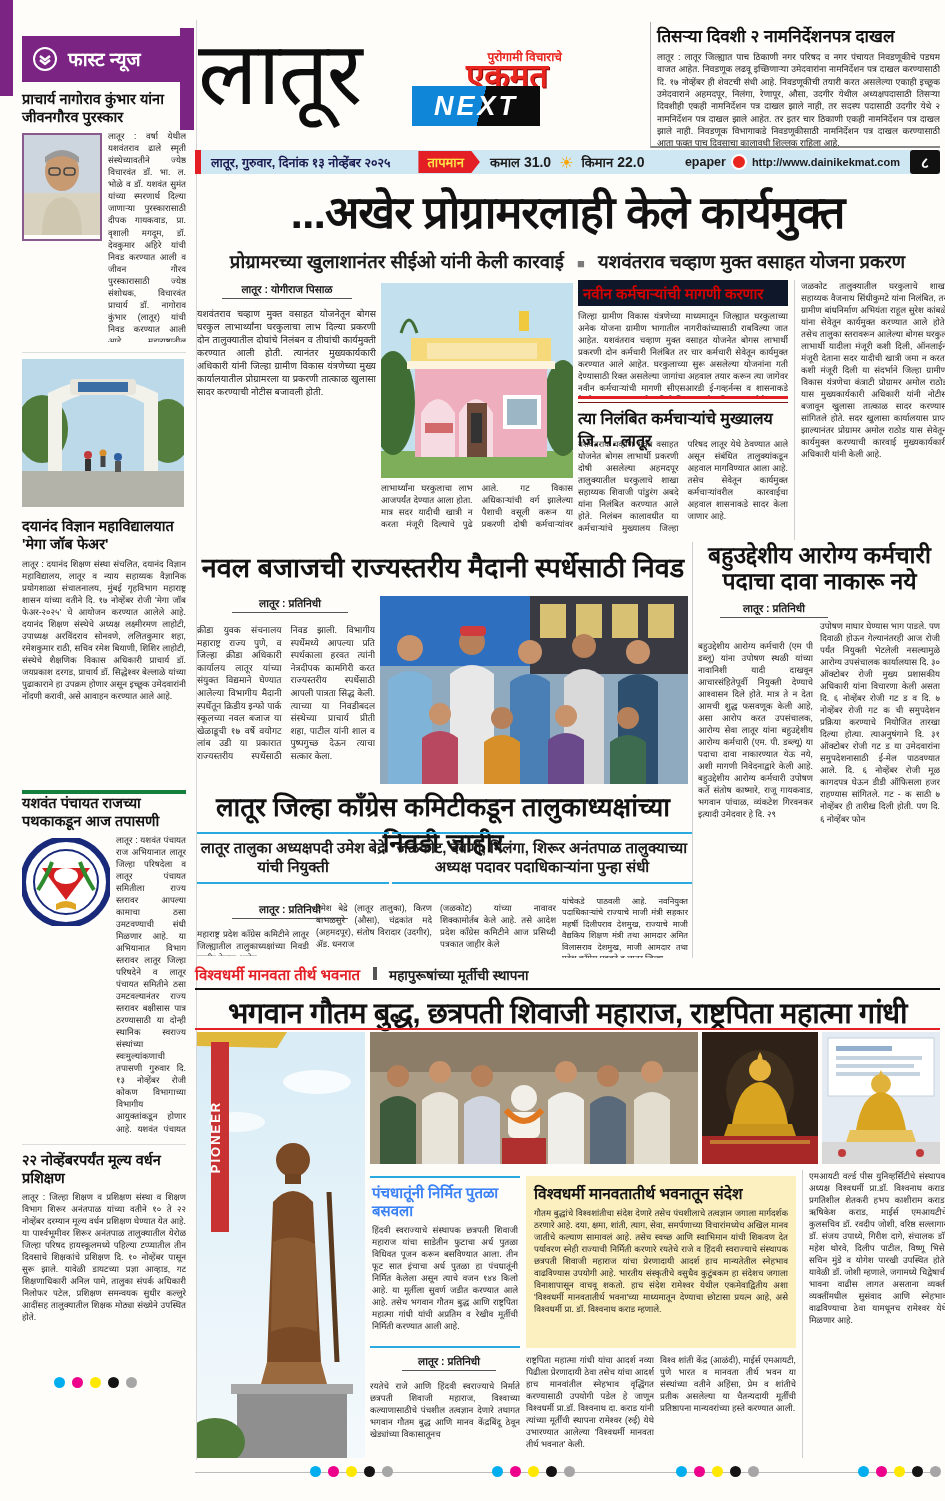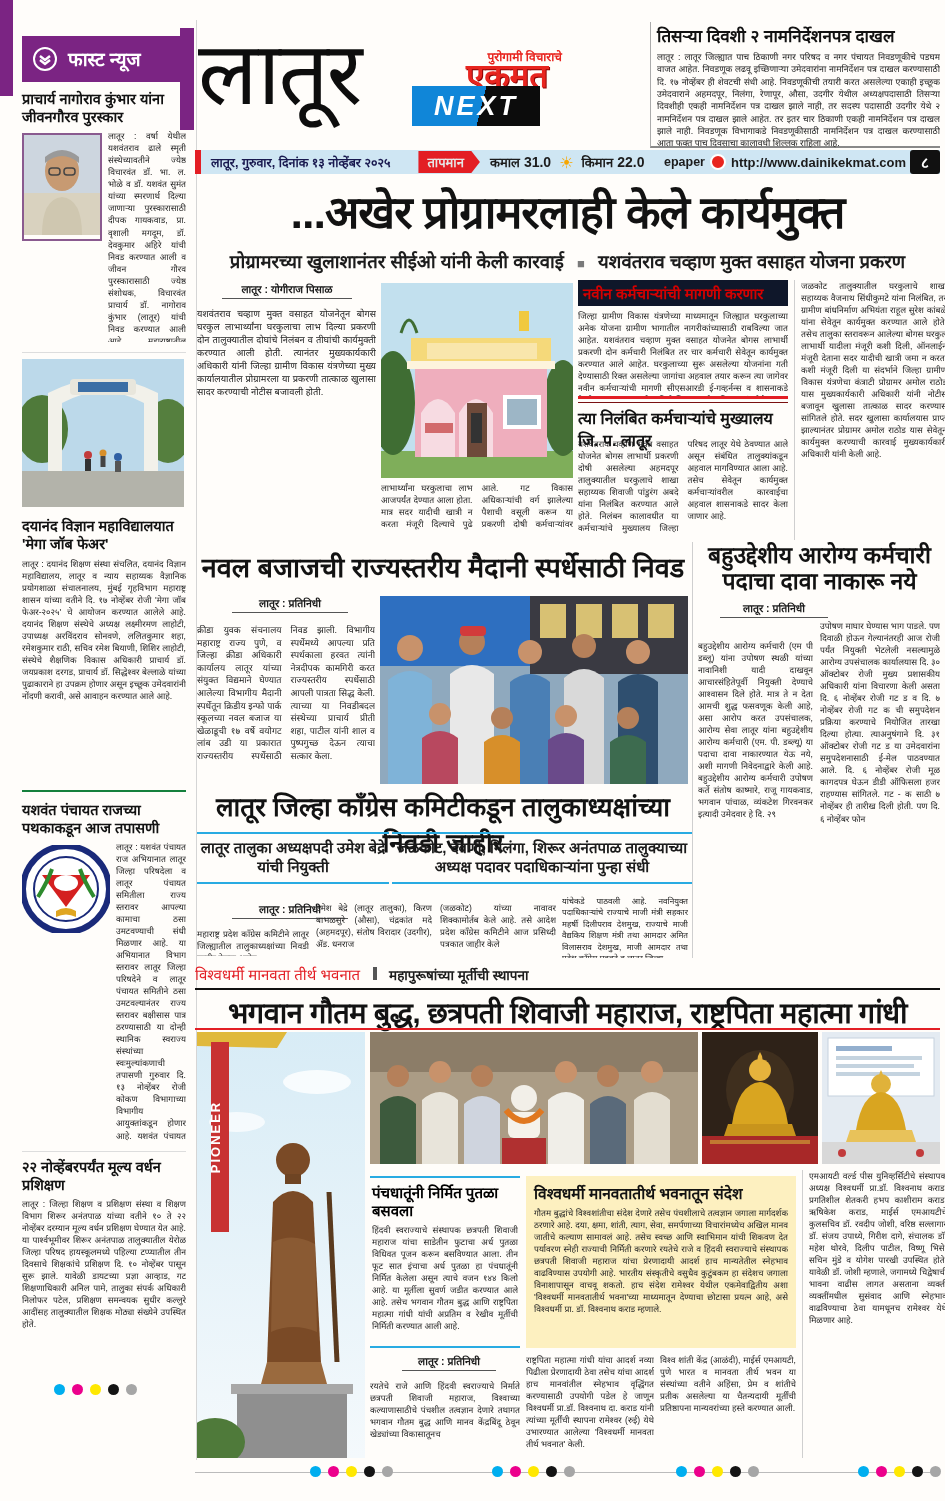--- a/index.html
+++ b/index.html
@@ -71,21 +71,21 @@
             <circle cx="96" cy="98" r="4" fill="#2f5fa3"></circle>
             <rect x="93" y="102" width="6" height="11" fill="#555"></rect>
             <circle cx="81" cy="94" r="3.5" fill="#d78f2a"></circle>
             <rect x="78.5" y="97" width="5" height="11" fill="#444"></rect>
           </svg>
       </div>
       <h4 style="font-size:14.5px;line-height:1.25;margin:6px 0 4px">दयानंद विज्ञान महाविद्यालयात 'मेगा जॉब फेअर'</h4>
       <div class="jt" style="height:222px">लातूर : दयानंद शिक्षण संस्था संचलित, दयानंद विज्ञान महाविद्यालय, लातूर व न्याय सहाय्यक वैज्ञानिक प्रयोगशाळा संचालनालय, मुंबई गृहविभाग महाराष्ट्र शासन यांच्या वतीने दि. १७ नोव्हेंबर रोजी 'मेगा जॉब फेअर-२०२५' चे आयोजन करण्यात आलेले आहे. दयानंद शिक्षण संस्थेचे अध्यक्ष लक्ष्मीरमण लाहोटी, उपाध्यक्ष अरविंदराव सोनवणे, ललितकुमार शहा, रमेशकुमार राठी, सचिव रमेश बियाणी, शिशिर लाहोटी, संस्थेचे शैक्षणिक विकास अधिकारी प्राचार्य डॉ. जयप्रकाश दरगड, प्राचार्य डॉ. सिद्धेश्वर बेल्लाळे यांच्या पुढाकाराने हा उपक्रम होणार असून इच्छूक उमेदवारांनी नोंदणी करावी, असे आवाहन करण्यात आले आहे.</div>
     </div>
 
-    <div style="margin:10px 6px 0 8px;border-top:2px solid #15803d;padding-top:9px">
+    <div style="margin:10px 6px 0 8px;border-top:4px solid #15803d;padding-top:0">
       <h4 style="font-size:14.5px;line-height:1.25;margin-bottom:4px">यशवंत पंचायत राजच्या पथकाकडून आज तपासणी</h4>
       <div style="float:left;margin:4px 6px 2px 0">
         <svg width="88" height="88" viewBox="0 0 88 88">
             <circle cx="44" cy="44" r="43" fill="#fff" stroke="#1a2a7a" stroke-width="6"></circle>
             <circle cx="44" cy="44" r="32" fill="#fff" stroke="#1a2a7a" stroke-width="2"></circle>
             <path d="M20 30 L68 30 L44 62 Z" fill="#d42020"></path>
             <ellipse cx="44" cy="38" rx="12" ry="8" fill="#fff"></ellipse>
             <path d="M16 52 Q26 36 30 24" stroke="#2e8b2e" stroke-width="4" fill="none"></path>
             <path d="M72 52 Q62 36 58 24" stroke="#2e8b2e" stroke-width="4" fill="none"></path>
             <path d="M34 66 Q44 60 54 66 L54 72 Q44 67 34 72 Z" fill="#e0a621"></path>
@@ -117,30 +117,30 @@
   </div>
 
   <div class="abs" style="left:650px;top:22px;width:290px;height:126px;border-left:1px solid #aaa;border-bottom:2px solid #888;padding-left:6px;box-sizing:border-box">
     <h3 style="font-size:17px;margin:2px 0 4px">तिसऱ्या दिवशी २ नामनिर्देशनपत्र दाखल</h3>
     <div class="jt" style="font-size:8.8px;height:98px">लातूर : लातूर जिल्ह्यात पाच ठिकाणी नगर परिषद व नगर पंचायत निवडणूकीचे पडघम वाजत आहेत. निवडणूक लढवू इच्छिणाऱ्या उमेदवारांना नामनिर्देशन पत्र दाखल करण्यासाठी दि. १७ नोव्हेंबर ही शेवटची संधी आहे. निवडणूकीची तयारी करत असलेल्या एकाही इच्छूक उमेदवाराने अहमदपूर, निलंगा, रेणापूर, औसा, उदगीर येथील अध्यक्षपदासाठी तिसऱ्या दिवशीही एकही नामनिर्देशन पत्र दाखल झाले नाही, तर सदस्य पदासाठी उदगीर येथे २ नामनिर्देशन पत्र दाखल झाले आहेत. तर इतर चार ठिकाणी एकही नामनिर्देशन पत्र दाखल झाले नाही. निवडणूक विभागाकडे निवडणूकीसाठी नामनिर्देशन पत्र दाखल करण्यासाठी आता फक्त पाच दिवसाचा कालावधी शिल्लक राहिला आहे.</div>
   </div>
 
   <div class="abs" style="left:195px;top:150px;width:745px;height:24px;background:#cfe6f3;display:flex;align-items:center">
     <div style="width:6px;height:24px;background:#e31e24"></div>
     <span style="font-size:12.5px;font-weight:700;color:#19194f;margin-left:10px">लातूर, गुरुवार, दिनांक १३ नोव्हेंबर २०२५</span>
-    <span style="margin-left:28px;background:#e31e24;color:#e5e5e5;font-weight:800;font-size:13px;padding:2px 16px 2px 9px;clip-path:polygon(0 0,86% 0,100% 50%,86% 100%,0 100%)">तापमान</span>
+    <span style="margin-left:28px;background:#e31e24;color:#fde047;font-weight:800;font-size:13px;padding:2px 16px 2px 9px;clip-path:polygon(0 0,86% 0,100% 50%,86% 100%,0 100%)">तापमान</span>
     <span style="font-size:13px;font-weight:700;margin-left:10px">कमाल</span>
     <span style="font-size:14px;font-weight:800;margin-left:4px">31.0</span>
     <span style="color:#f7a600;font-size:16px;margin:0 8px">☀</span>
     <span style="font-size:13px;font-weight:700">किमान</span>
     <span style="font-size:14px;font-weight:800;margin-left:4px">22.0</span>
     <span style="flex:1"></span>
     <span style="font-size:12.5px;font-weight:600;margin-right:5px">epaper</span>
     <span style="width:12px;height:12px;border-radius:50%;background:#e8251f;display:inline-block;margin-right:5px;border:2px solid #fff"></span>
-    <span style="font-size:13px;font-weight:800;margin-right:4px">http://www.dainikekmat.com</span>
+    <span style="font-size:11px;font-weight:800;margin-right:10px">http://www.dainikekmat.com</span>
     <span style="background:#111;color:#fff;font-weight:800;font-size:15px;width:30px;height:24px;display:flex;align-items:center;justify-content:center;border-radius:3px">८</span>
   </div>
 
   <h1 class="abs" style="left:195px;top:180px;width:745px;text-align:center;font-size:45px;letter-spacing:-1px">...अखेर प्रोग्रामरलाही केले कार्यमुक्त</h1>
   <div class="abs" style="left:195px;top:248px;width:745px;text-align:center;font-size:18.5px;font-weight:800">
     <span>प्रोग्रामरच्या खुलाशानंतर सीईओ यांनी केली कारवाई</span>
     <span style="color:#7a7a7a;font-size:13px;margin:0 8px">■</span>
     <span>यशवंतराव चव्हाण मुक्त वसाहत योजना प्रकरण</span>
   </div>
 
@@ -239,21 +239,21 @@
   <div class="abs" style="left:392px;top:832px;width:296px;border-top:2px solid #29abe2;border-bottom:2px solid #29abe2;padding:5px 2px;font-size:15px;font-weight:800;text-align:center;line-height:1.25">जळकोट, देवणी, निलंगा, शिरूर अनंतपाळ तालुक्याच्या अध्यक्ष पदावर पदाधिकाऱ्यांना पुन्हा संधी</div>
   <div class="abs" style="left:210px;top:902px;width:160px">
     <div class="byline">लातूर : प्रतिनिधी</div>
   </div>
   <div class="abs jt" style="left:197px;top:928px;width:112px;height:28px">महाराष्ट्र प्रदेश काँग्रेस कमिटीने लातूर जिल्ह्यातील तालुकाध्यक्षांच्या निवडी जाहीर केल्या आहेत.</div>
   <div class="abs jt" style="left:440px;top:902px;width:116px;height:54px">(जळकोट) यांच्या नावावर शिक्कामोर्तब केले आहे. तसे आदेश प्रदेश काँग्रेस कमिटीने आज प्रसिध्दी पत्रकात जाहीर केले</div>
   <div class="abs jt" style="left:316px;top:902px;width:116px;height:54px">उमेश बेद्रे (लातूर तालुका), किरण बाभळसुरे (औसा), चंद्रकांत मदे (अहमदपूर), संतोष विरादार (उदगीर), ॲड. धनराज</div>
   <div class="abs jt" style="left:562px;top:896px;width:126px;height:62px;font-size:8.2px">यांचेकडे पाठवली आहे. नवनियुक्त पदाधिकाऱ्यांचे राज्याचे माजी मंत्री सहकार महर्षी दिलीपराव देशमुख, राज्याचे माजी वैद्यकिय शिक्षण मंत्री तथा आमदार अमित विलासराव देशमुख, माजी आमदार तथा प्रदेश काँग्रेस प्रवक्ते व लातूर जिल्हा</div>
 
   <div class="abs" style="left:195px;top:964px;width:745px;border-bottom:2.5px solid #111;padding-bottom:4px">
-    <span style="color:#e31e24;font-weight:400;font-size:15px">विश्वधर्मी मानवता तीर्थ भवनात</span>
+    <span style="color:#e31e24;font-weight:700;font-size:15px">विश्वधर्मी मानवता तीर्थ भवनात</span>
     <span style="display:inline-block;width:4px;height:13px;background:#555;margin:0 8px"></span>
     <span style="font-weight:700;font-size:13.5px">महापुरूषांच्या मूर्तीची स्थापना</span>
   </div>
   <h2 class="abs" style="left:195px;top:992px;width:745px;font-size:29px;text-align:center;letter-spacing:-0.5px">भगवान गौतम बुद्ध, छत्रपती शिवाजी महाराज, राष्ट्रपिता महात्मा गांधी यांच्या मूर्तीची स्थापना</h2>
   <div class="abs rule-red" style="left:195px;top:1028px;width:745px"></div>
 
   <div class="abs" style="left:197px;top:1032px;width:168px;height:426px">
     <svg width="168" height="426" viewBox="0 0 168 426">
         <defs>
           <linearGradient id="sky" x1="0" y1="0" x2="0" y2="1">
@@ -329,21 +329,21 @@
         <path d="M59 38 q4 7 0 10 q-4 -3 0 -10" fill="#e0b23a"></path>
         <path d="M34 98 Q40 62 59 60 Q78 62 84 98 Z" fill="#d9a520"></path>
         <path d="M28 98 L90 98 L94 110 L24 110 Z" fill="#e8c25a"></path>
         <rect y="110" width="118" height="22" fill="#d8d8d8"></rect>
         <circle cx="20" cy="121" r="4" fill="#c23b3b"></circle>
         <circle cx="98" cy="121" r="4" fill="#c23b3b"></circle>
       </svg>
   </div>
 
   <div class="abs" style="left:370px;top:1176px;width:150px;height:172px;border-top:2px solid #29abe2;border-bottom:2px solid #29abe2;padding:6px 2px;box-sizing:border-box">
-    <h3 style="font-size:15px;color:#000000;line-height:1.2;margin-bottom:4px">पंचधातूंनी निर्मित पुतळा बसवला</h3>
+    <h3 style="font-size:15px;color:#3b82f6;line-height:1.2;margin-bottom:4px">पंचधातूंनी निर्मित पुतळा बसवला</h3>
     <div class="jt" style="height:118px">हिंदवी स्वराज्याचे संस्थापक छत्रपती शिवाजी महाराज यांचा साडेतीन फुटाचा अर्ध पुतळा विधिवत पूजन करून बसविण्यात आला. तीन फूट सात इंचाचा अर्ध पुतळा हा पंचधातूंनी निर्मित केलेला असून त्याचे वजन १४४ किलो आहे. या मूर्तीला सुवर्ण जडीत करण्यात आले आहे. तसेच भगवान गौतम बुद्ध आणि राष्ट्रपिता महात्मा गांधी यांची अप्रतिम व रेखीव मूर्तीची निर्मिती करण्यात आली आहे.</div>
   </div>
 
   <div class="abs" style="left:526px;top:1176px;width:270px;height:172px;background:#fdf0c0;padding:6px 8px;box-sizing:border-box">
     <h3 style="font-size:15.5px;margin-bottom:3px">विश्वधर्मी मानवतातीर्थ भवनातून संदेश</h3>
     <div class="jt" style="height:130px">गौतम बुद्धांचे विश्वशांतीचा संदेश देणारे तसेच पंचशीलाचे तत्वज्ञान जगाला मार्गदर्शक ठरणारे आहे. दया, क्षमा, शांती, त्याग, सेवा, समर्पणाच्या विचारांमध्येच अखिल मानव जातीचे कल्याण सामावलं आहे. तसेच स्वच्छ आणि स्वाभिमान यांची शिकवण देत पर्यावरण स्नेही राज्याची निर्मिती करणारे रयतेचे राजे व हिंदवी स्वराज्याचे संस्थापक छत्रपती शिवाजी महाराज यांचा प्रेरणादायी आदर्श हाच मान्यतेतील स्नेहभाव वाढविण्यास उपयोगी आहे. भारतीय संस्कृतीचे वसुधैव कुटुंबकम हा संदेशच जगाला विनाशापासून वाचवू शकतो. हाच संदेश रामेश्वर येथील एकमेवाद्वितीय अशा 'विश्वधर्मी मानवतातीर्थ भवना'च्या माध्यमातून देण्याचा छोटासा प्रयत्न आहे, असे विश्वधर्मी प्रा. डॉ. विश्वनाथ कराड म्हणाले.</div>
   </div>
 
   <div class="abs" style="left:384px;top:1354px;width:130px">
     <div class="byline">लातूर : प्रतिनिधी</div>

